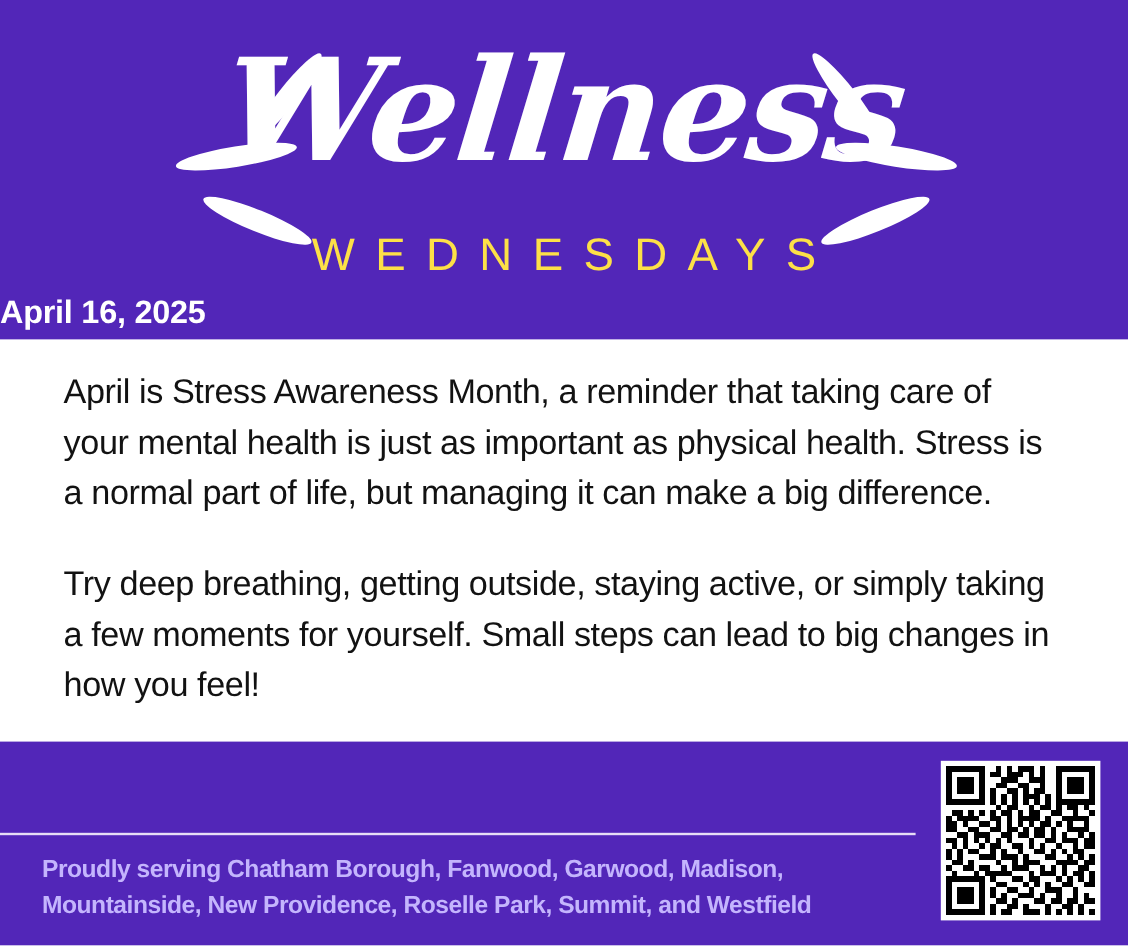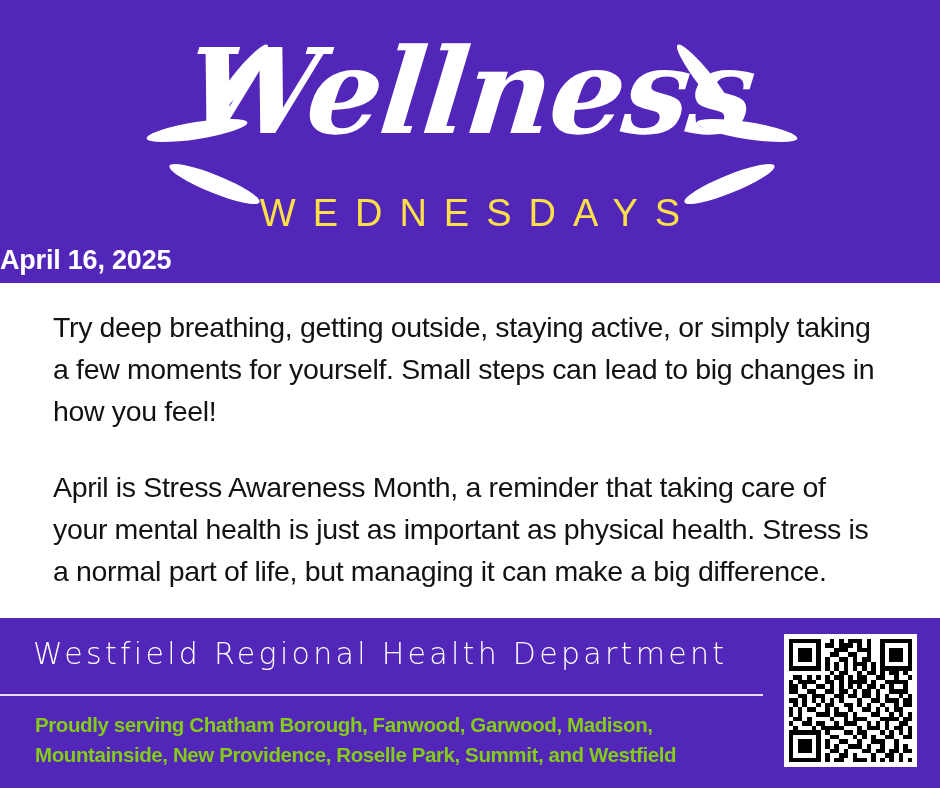--- a/index.html
+++ b/index.html
@@ -150,21 +150,21 @@
     top: 76px;
     width: 763px;
     height: 2px;
     background: #e7ddf6;
   }
   .serving {
     position: absolute;
     left: 35px;
     top: 92px;
     width: 718px;
-    color: #84cc16;
+    color: #c4b5fd;
     font-family: "Liberation Sans", sans-serif;
     font-weight: 700;
     font-size: 20.5px;
     line-height: 30px;
     letter-spacing: -0.4px;
   }
 
   
   .qr-wrap {
     position: absolute;
@@ -196,27 +196,26 @@
     <div class="ray ray-r2"></div>
     <div class="ray ray-r3"></div>
 
     <div class="wordmark">Wellness</div>
     <div class="wednesdays">WEDNESDAYS</div>
     <div class="dateline">April 16, 2025</div>
   </div>
 
   <div class="body-area">
     <div class="body-inner">
+      <p class="para">April is Stress Awareness Month, a reminder that taking care of your mental health is just as important as physical health. Stress is a normal part of life, but managing it can make a big difference.</p>
       <p class="para">Try deep breathing, getting outside, staying active, or simply taking a few moments for yourself. Small steps can lead to big changes in how you feel!</p>
-      <p class="para">April is Stress Awareness Month, a reminder that taking care of your mental health is just as important as physical health. Stress is a normal part of life, but managing it can make a big difference.</p>
     </div>
   </div>
 
   <div class="footer">
-    <div class="dept-name">Westfield Regional Health Department</div>
     <div class="footer-rule"></div>
     <div class="serving">Proudly serving Chatham Borough, Fanwood, Garwood, Madison, Mountainside, New Providence, Roselle Park, Summit, and Westfield</div>
 
     <div class="qr-wrap">
       <svg viewBox="0 0 29 29" shape-rendering="crispEdges">
         <rect x="0" y="0" width="29" height="29" fill="#ffffff"></rect>
         <g fill="#000000">
 
           <rect x="1" y="1" width="7" height="1"></rect>
             <rect x="1" y="7" width="7" height="1"></rect>

